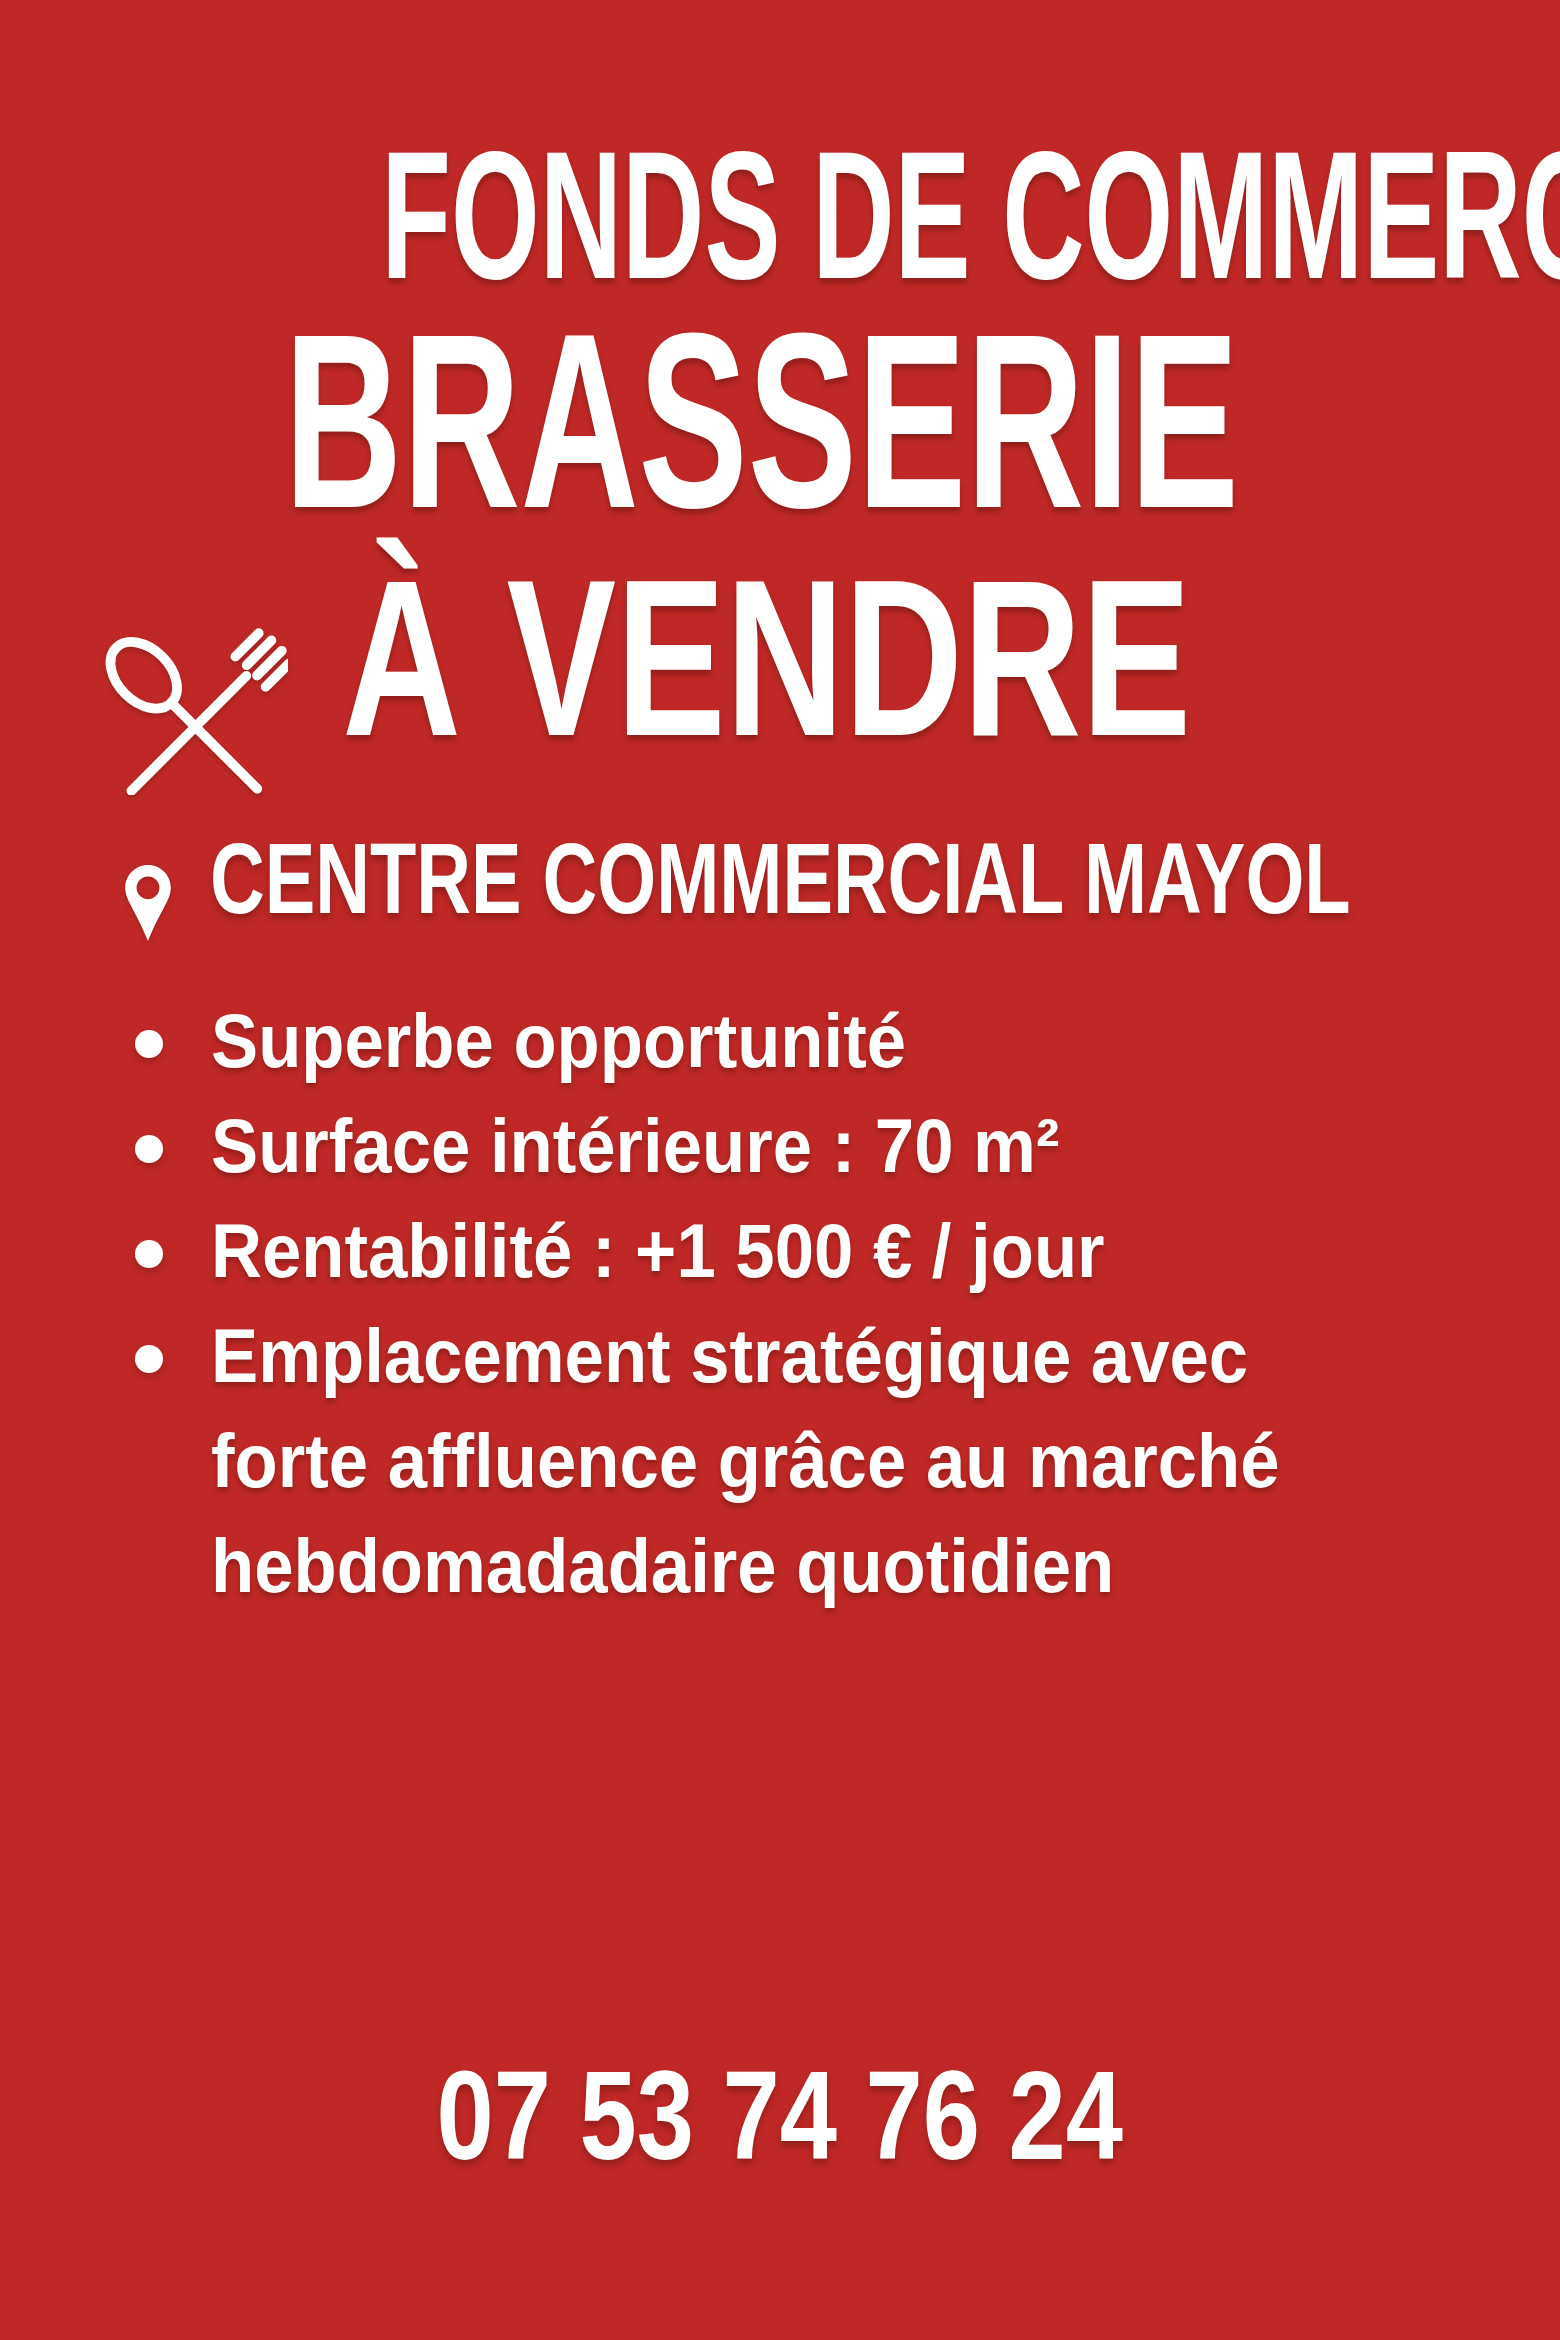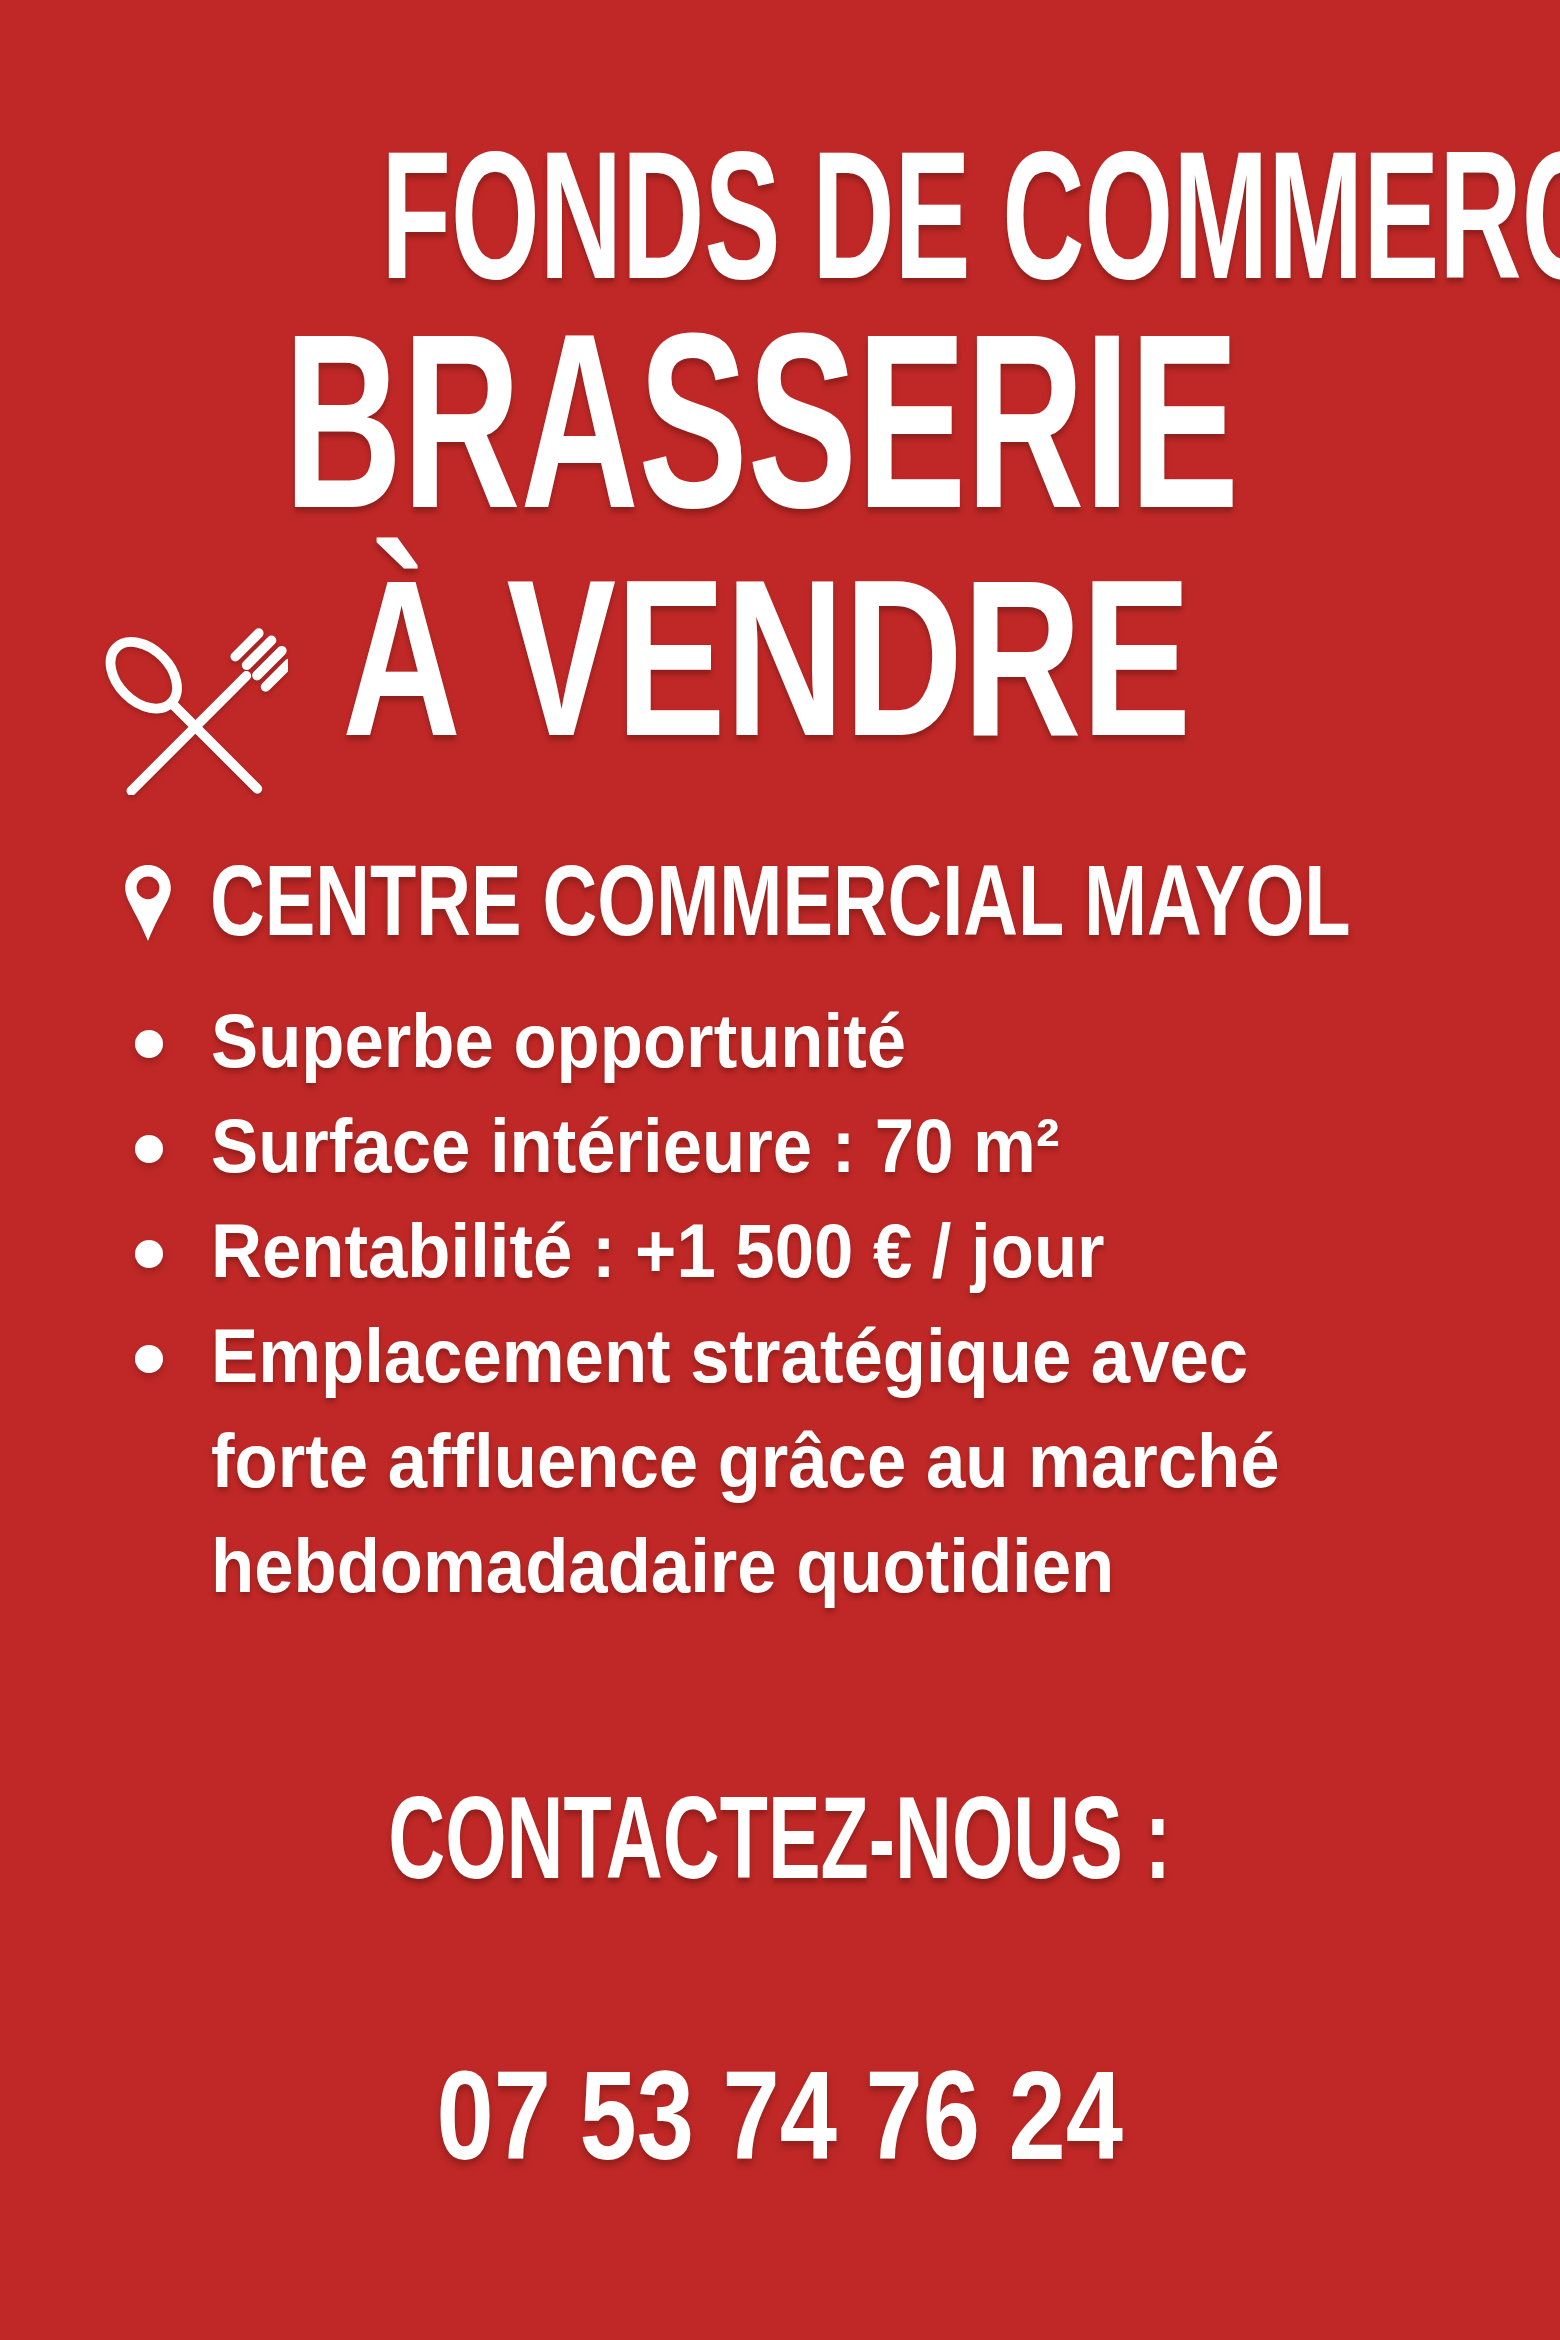--- a/index.html
+++ b/index.html
@@ -20,21 +20,21 @@
   .cond{display:inline-block;transform-origin:center top;}
 
   
   .h-fonds    {top:125px;font-size:181px;}
   .h-fonds .cond{transform:scaleX(.63);}
   .h-brass    {top:297px;left:-18.5px;font-size:248px;}
   .h-brass .cond{transform:scaleX(.66);}
   .h-vendre   {top:547px;left:-13.7px;font-size:222px;}
   .h-vendre .cond{transform:scaleX(.74);}
 
-  .h-mayol    {top:850px;font-size:101px;}
+  .h-mayol    {top:828px;font-size:101px;}
   .h-mayol .cond{transform:scaleX(.75);}
 
   .h-contact  {top:1780px;font-size:116px;}
   .h-contact .cond{transform:scaleX(.68);}
   .h-company  {top:1902px;font-size:116px;}
   .h-company .cond{transform:scaleX(.80);}
   .h-phone    {top:2022px;font-size:127px;margin-top:30px;}
   .h-phone .cond{transform:scaleX(.81);}
   .h-email    {top:2144px;font-size:96px;}
   .h-email .cond{transform:scaleX(.77);}
@@ -107,21 +107,18 @@
 
   <ul class="features">
     <li><span class="btext">Superbe opportunité</span></li>
     <li><span class="btext">Surface intérieure : 70 m²</span></li>
     <li><span class="btext">Rentabilité : +1 500 € / jour</span></li>
     <li><span class="btext">Emplacement stratégique avec
 forte affluence grâce au marché
 hebdomadadaire quotidien</span></li>
   </ul>
 
-  <div class="line h-contact">
-    <span class="cond">CONTACTEZ-NOUS :</span>
-  </div>
   <div class="line h-phone">
     <span class="cond">07 53 74 76 24</span>
   </div>
 
 </div>
 
 
 </body></html>

